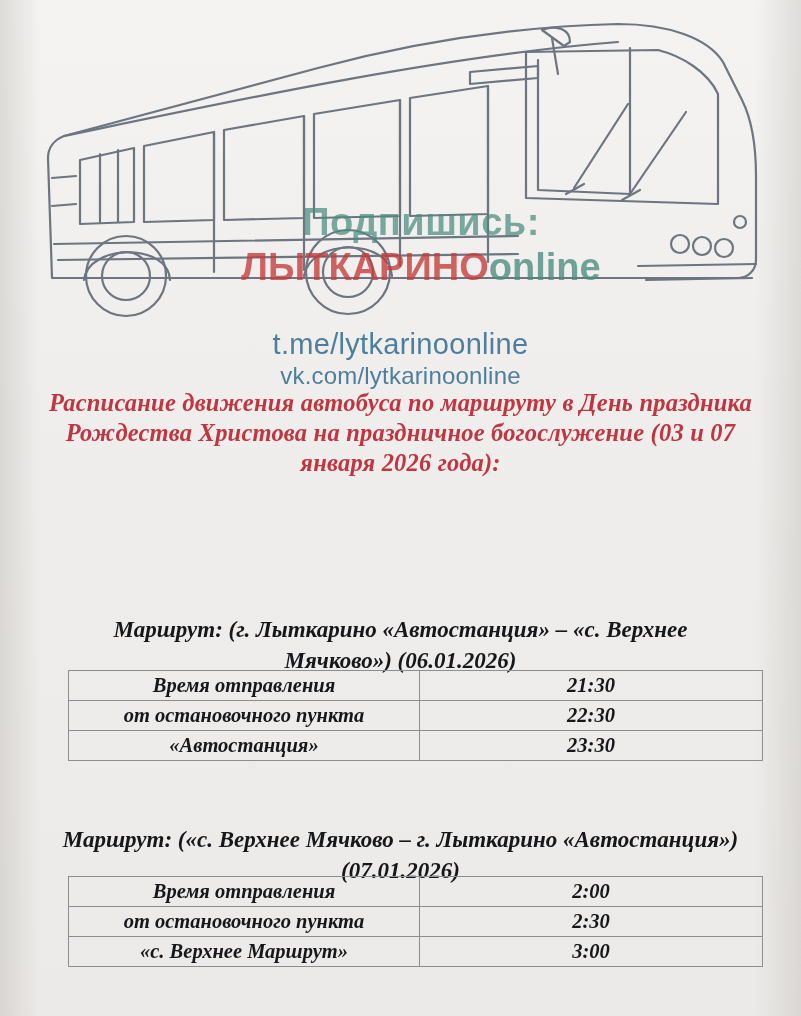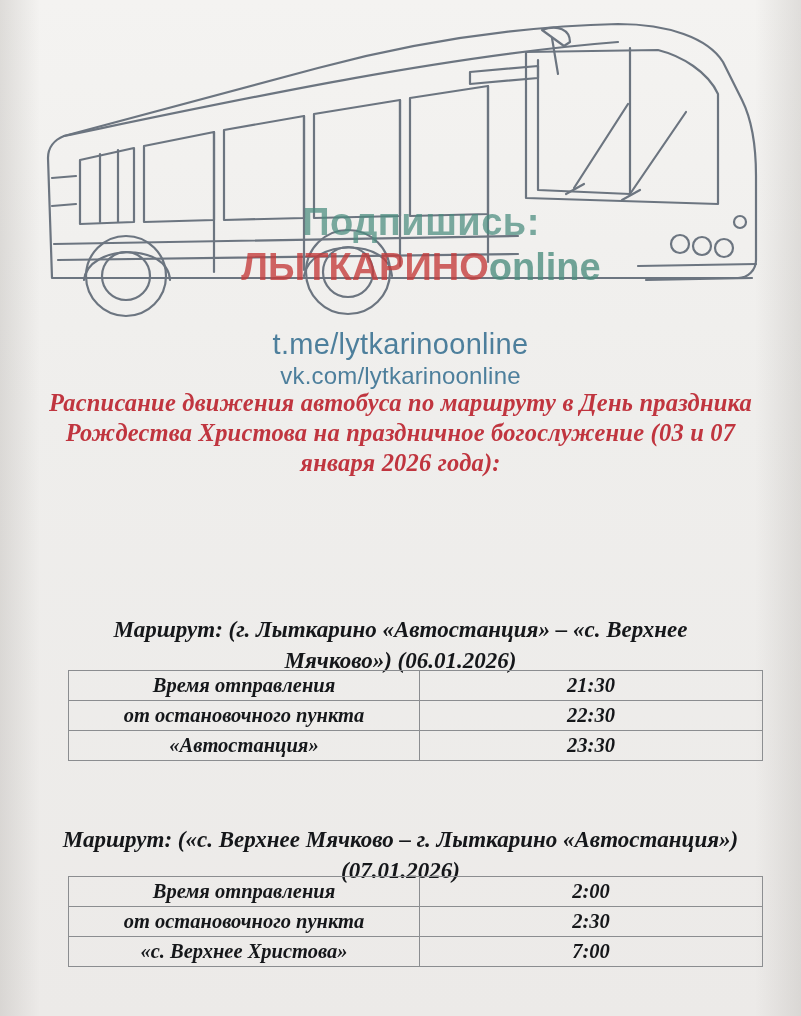--- a/index.html
+++ b/index.html
@@ -242,19 +242,19 @@
     <tbody>
       <tr>
         <td class="label">Время отправления</td>
         <td class="time">2:00</td>
       </tr>
       <tr>
         <td class="label">от остановочного пункта</td>
         <td class="time">2:30</td>
       </tr>
       <tr>
-        <td class="label">«с. Верхнее Христова»</td>
-        <td class="time">7:00</td>
+        <td class="label">«с. Верхнее Маршрут»</td>
+        <td class="time">3:00</td>
       </tr>
     </tbody>
   </table>
 
 </div>
 
 </body></html>

